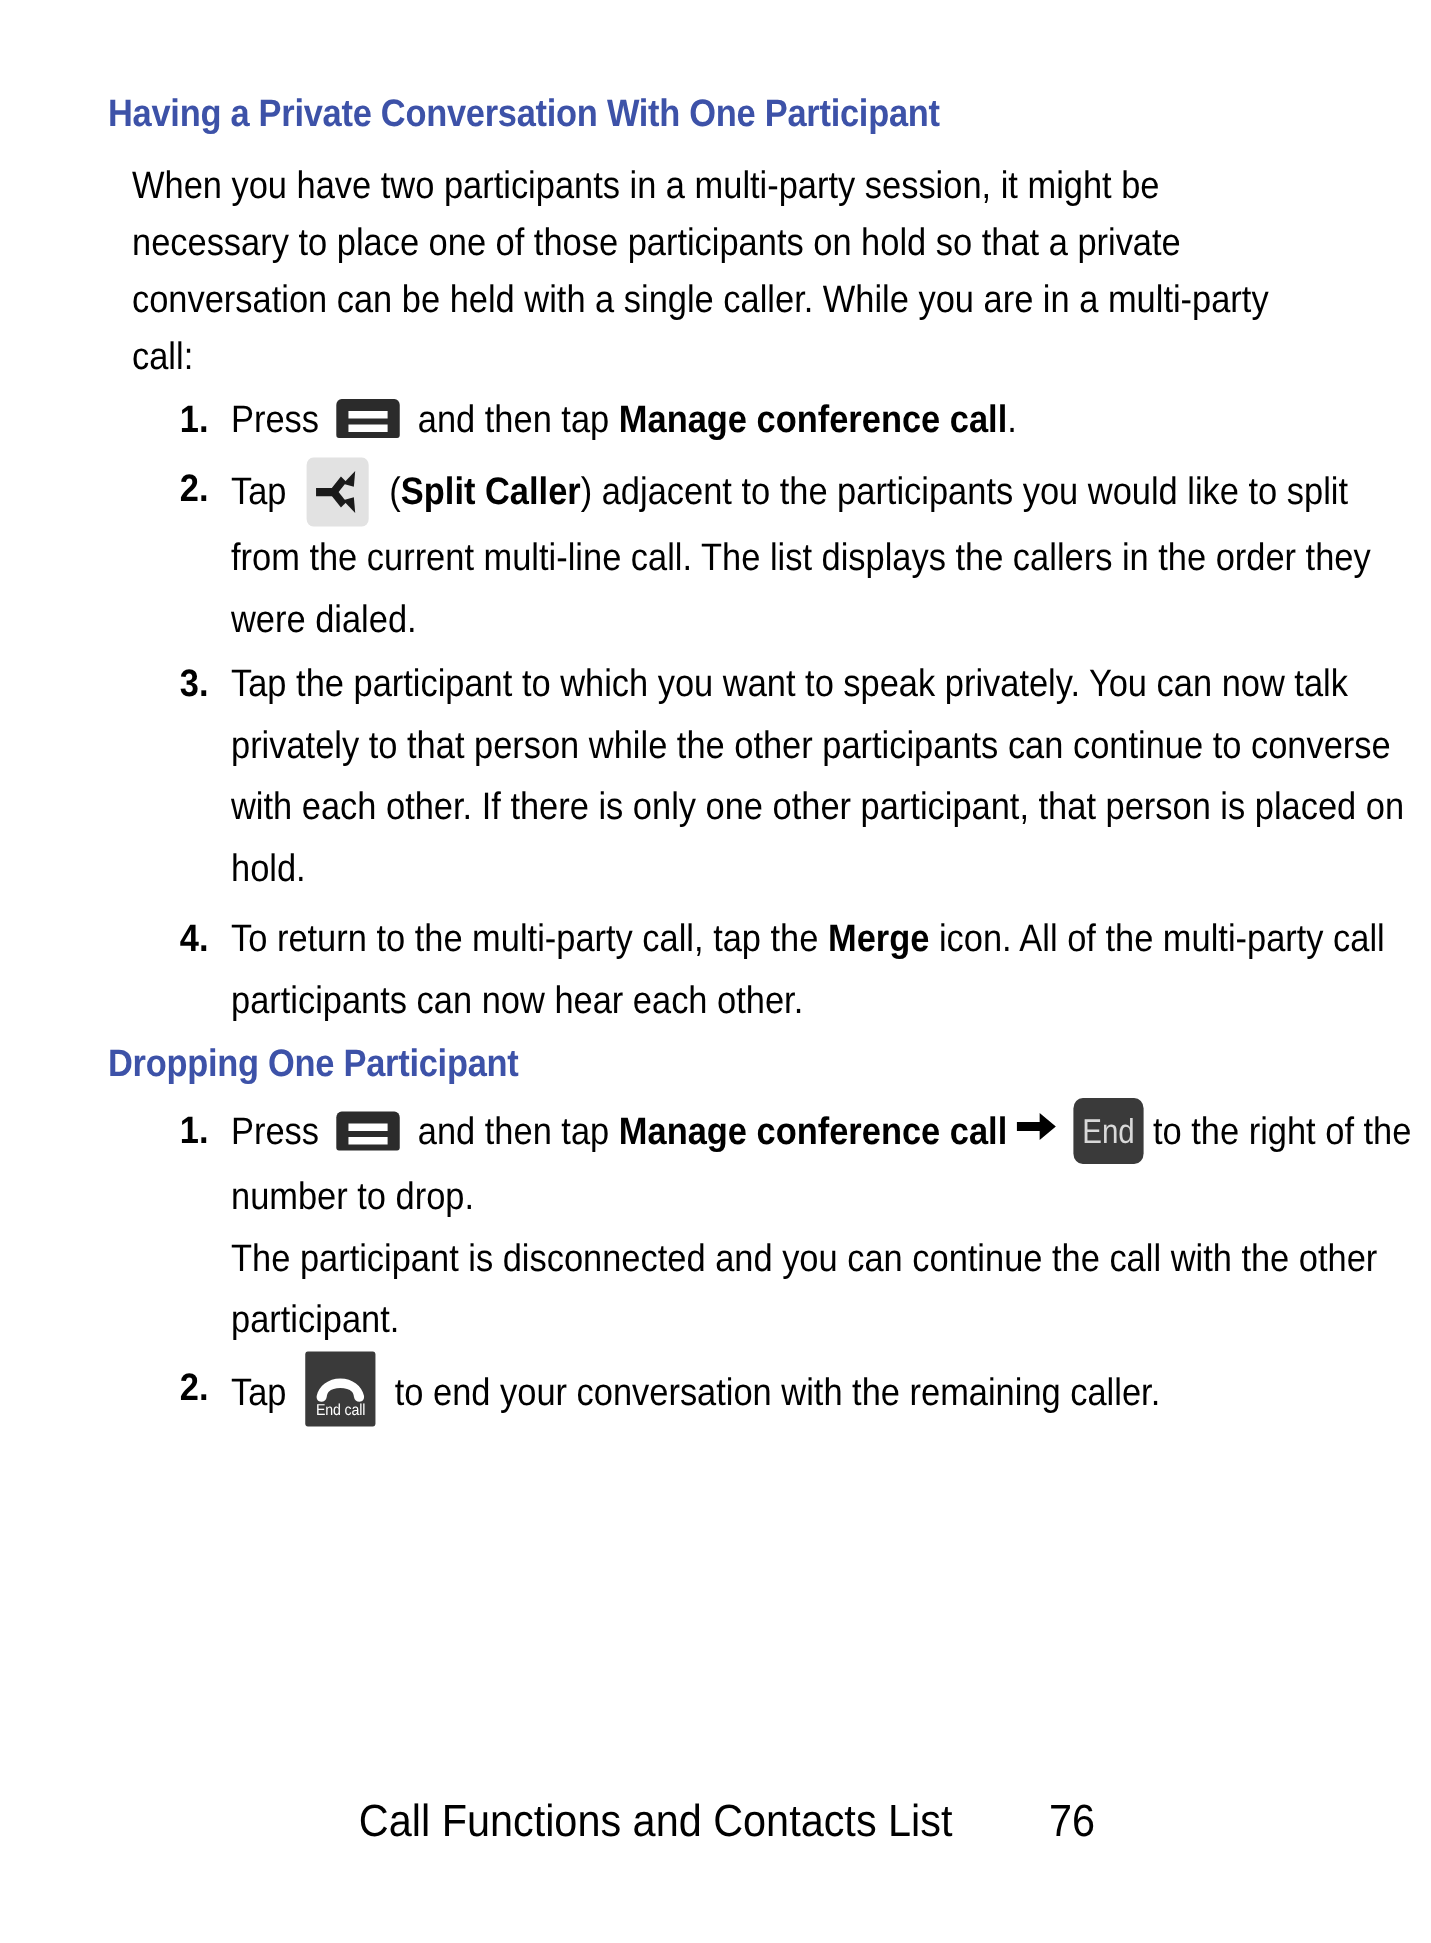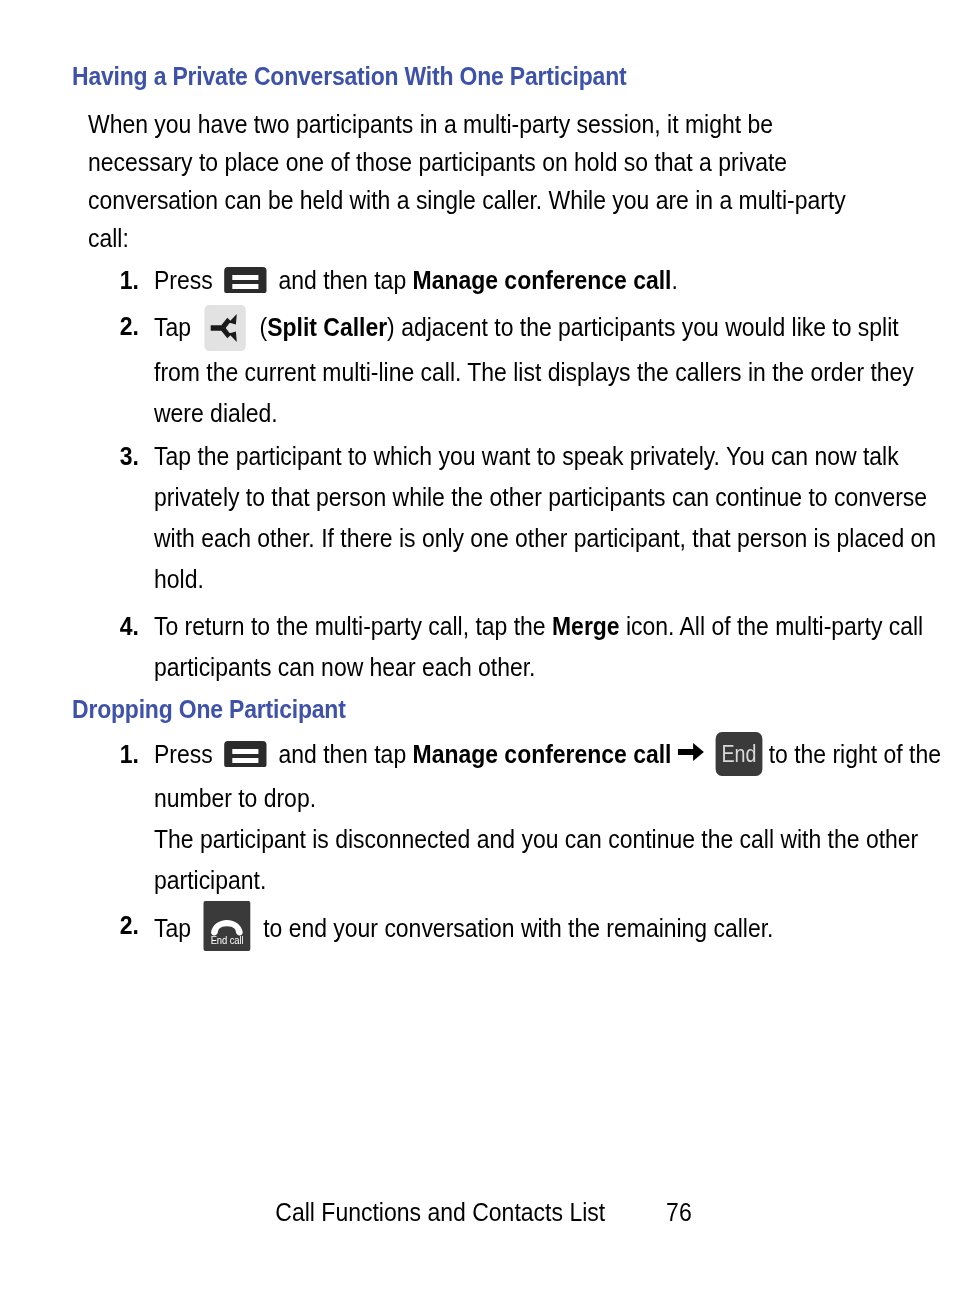--- a/index.html
+++ b/index.html
@@ -183,21 +183,21 @@
     top: -2px;
   }
 
   
   .footer {
     position: absolute;
     top: 1198px;
     left: 0;
     width: 954px;
     text-align: center;
-    font-size: 25px;
+    font-size: 30px;
     color: #000000;
   }
   .footer .ftxt {
     display: inline-block;
     transform: scaleX(0.92);
   }
   .footer .fnum {
     display: inline-block;
     margin-left: 46px;
     transform: scaleX(0.92);

